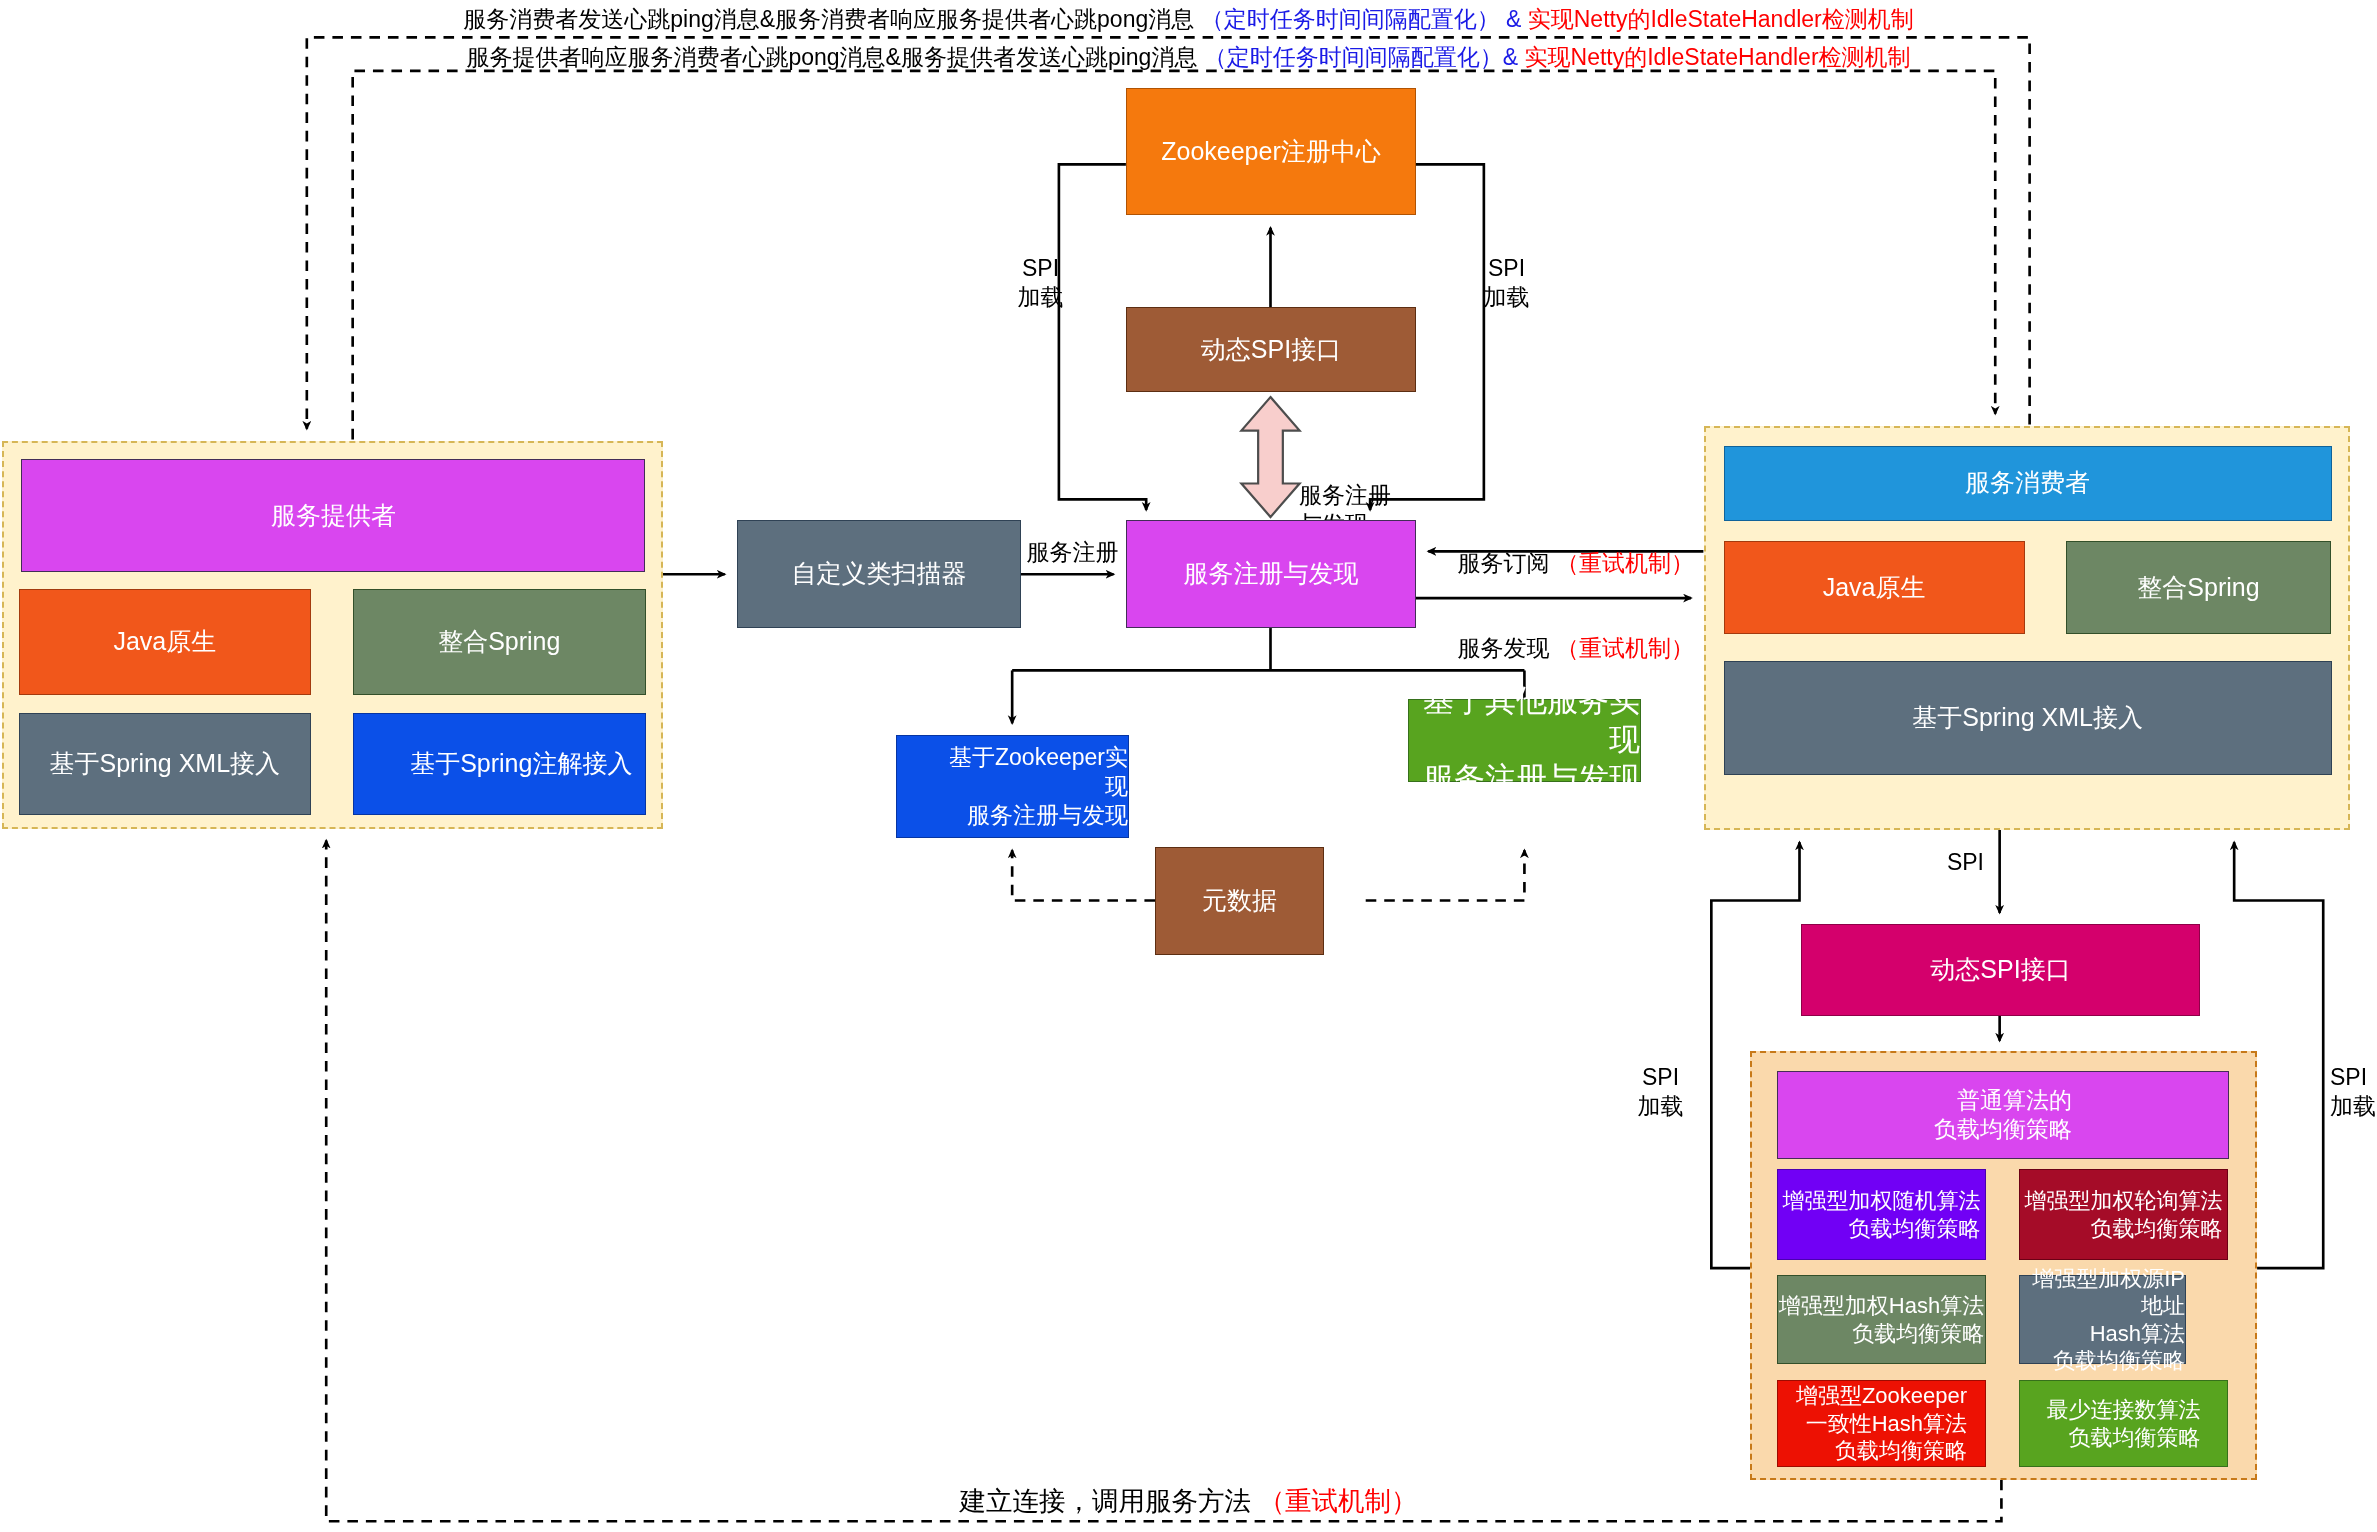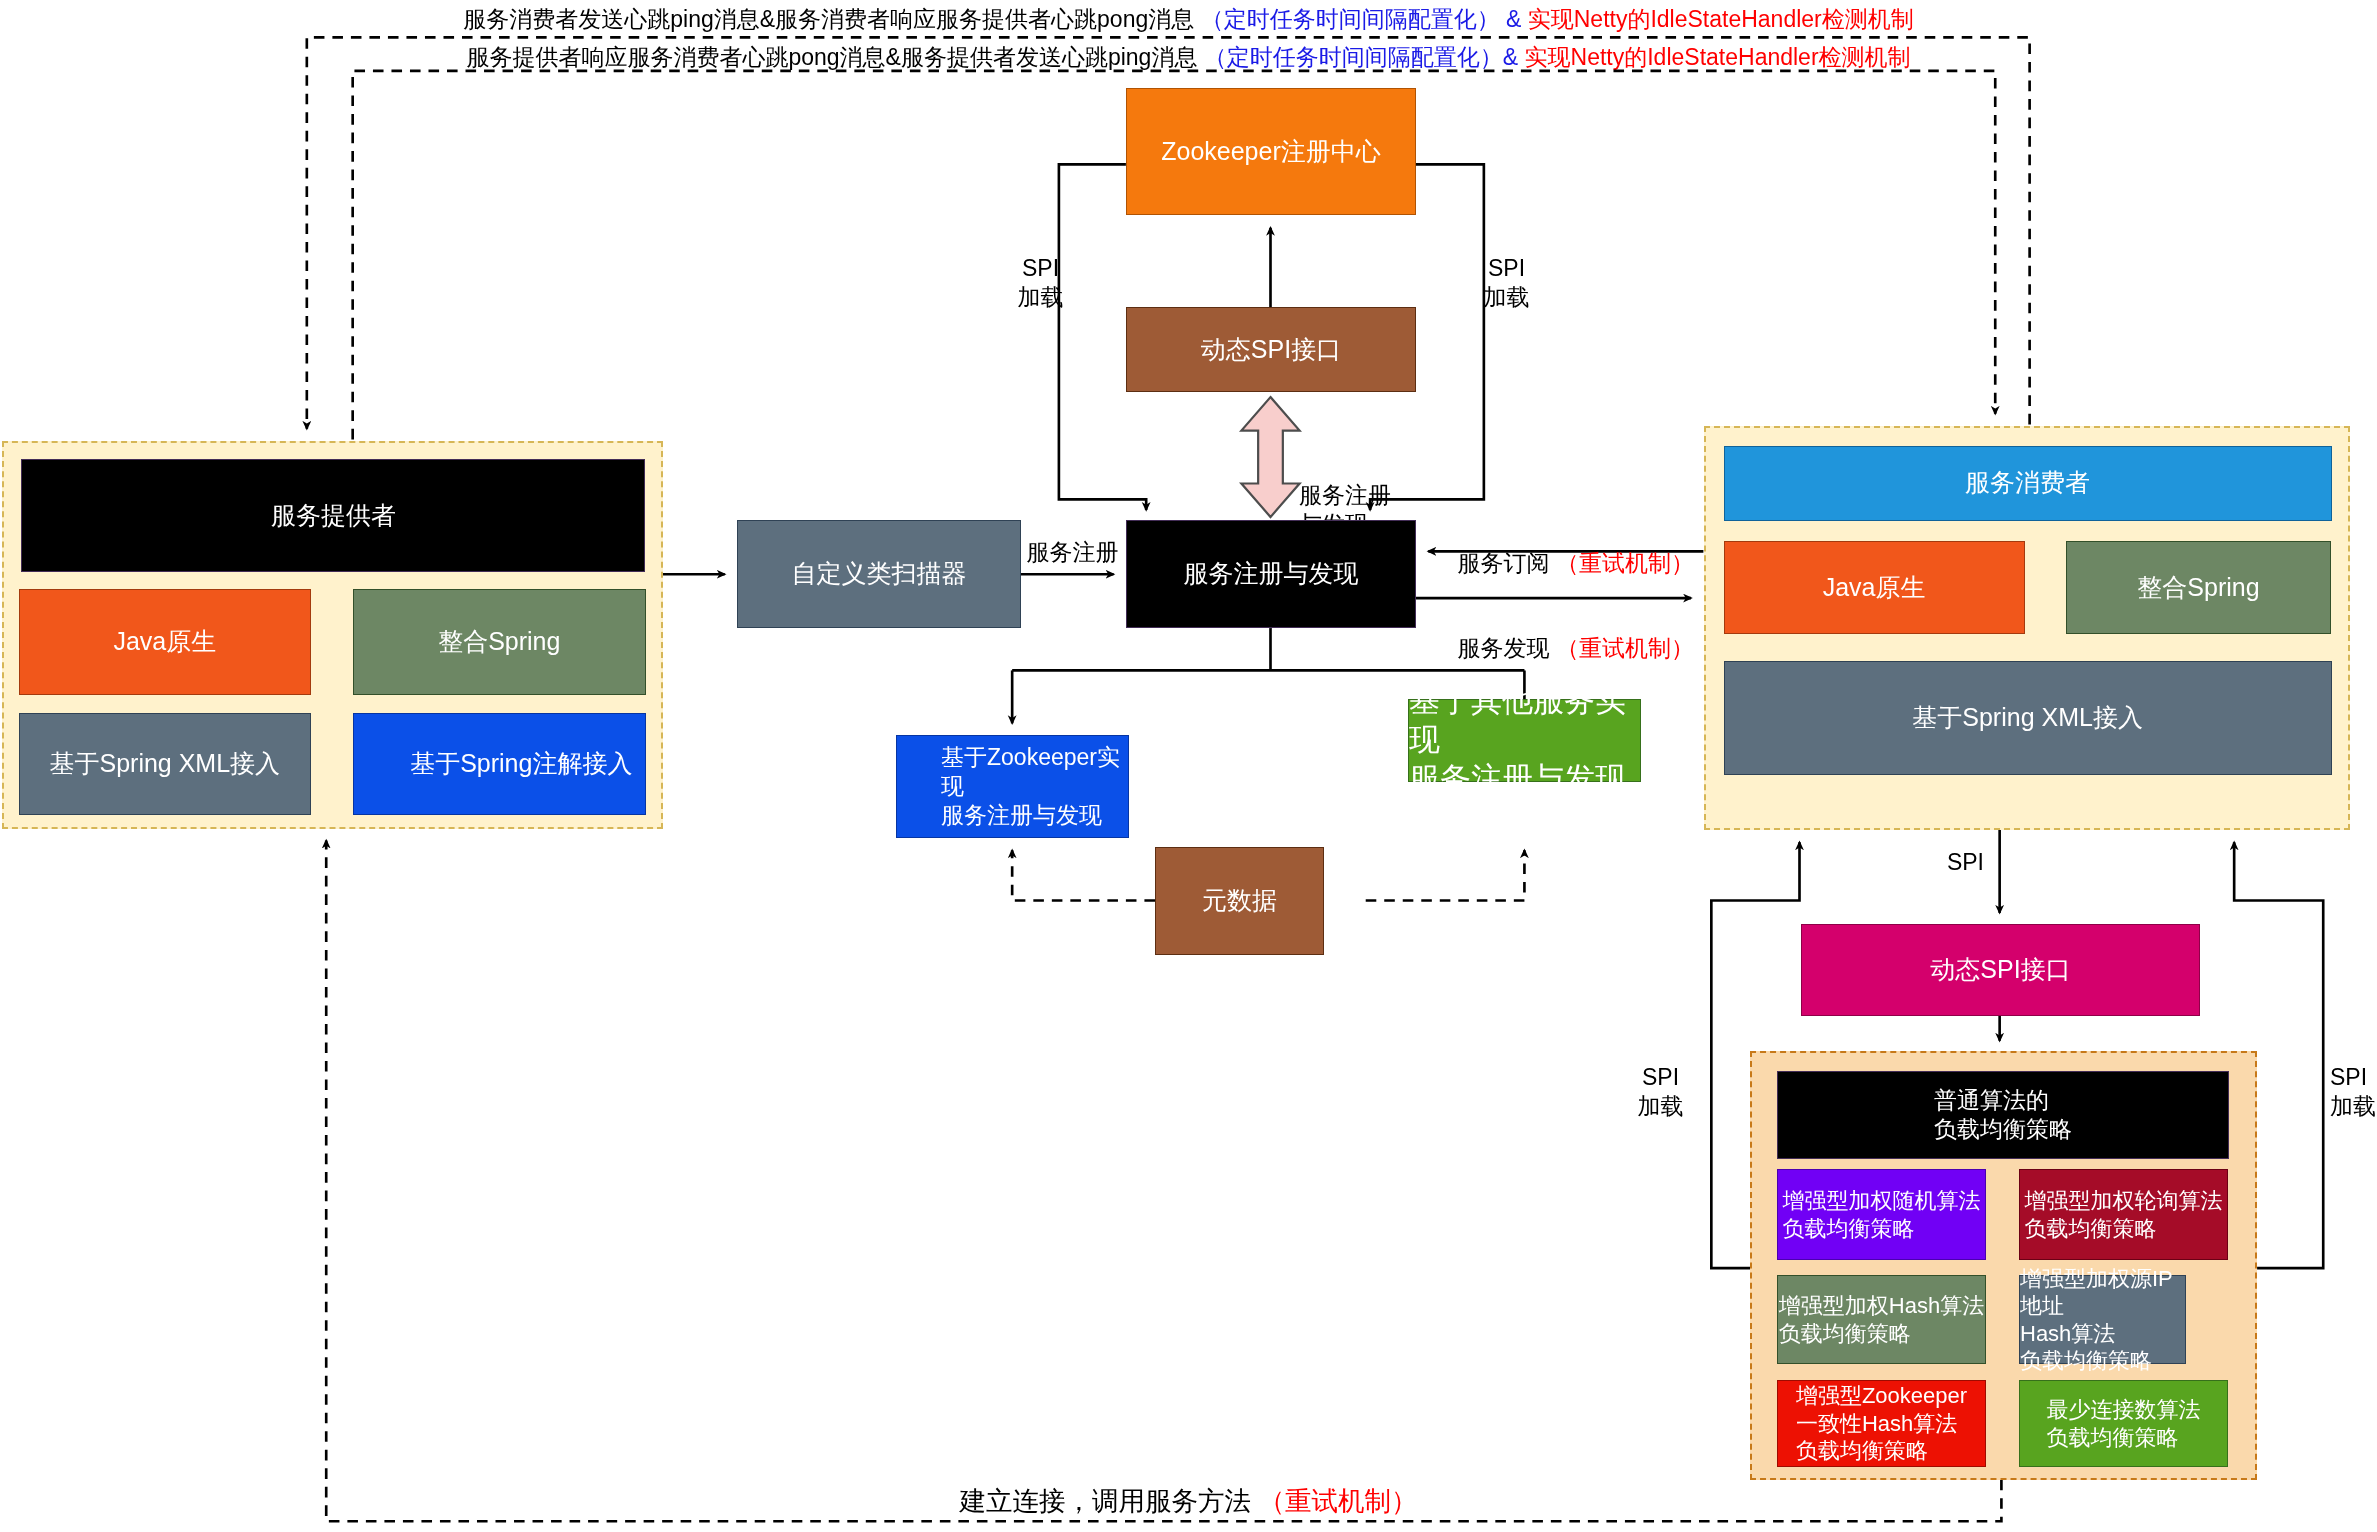--- a/index.html
+++ b/index.html
@@ -1,24 +1,24 @@
 <!DOCTYPE html>
 <html style="font-size:14px"><head>
 <meta charset="utf-8">
 <style>
   html,body{margin:0;padding:0;background:#ffffff;}
   #canvas{position:relative;width:2377px;height:1533px;background:#ffffff;overflow:hidden;
           font-family:"Liberation Sans","DejaVu Sans",sans-serif;}
   .node{position:absolute;display:flex;align-items:center;justify-content:center;
-        color:#ffffff;text-align:left;white-space:pre-line;font-size:25px;line-height:1.25;
+        color:#ffffff;text-align:right;white-space:pre-line;font-size:25px;line-height:1.25;
         box-sizing:border-box;}
   .group{position:absolute;box-sizing:border-box;}
   .yellow-group{background:#FFF2CC;border:2.6px dashed #D6B656;}
   .lb-group{background:#FAD9AC;border:2.6px dashed #C77919;}
-  .purple{background:#000000;border:1.8px solid #432D57;}
+  .purple{background:#d946ef;border:1.8px solid #432D57;}
   .orange{background:#F1571B;border:1.8px solid #A33A0E;}
   .orange2{background:#F5790D;border:1.8px solid #B05303;}
   .olive{background:#6D8764;border:1.8px solid #33502A;}
   .slate{background:#5D6F7E;border:1.8px solid #2F4255;}
   .bblue{background:#0B50E8;border:1.8px solid #0635A3;padding-left:44px;}
   .brown{background:#9E5B36;border:1.8px solid #5C2E12;}
   .cblue{background:#2095DB;border:1.8px solid #10639A;}
   .magenta{background:#D4006C;border:1.8px solid #8F0048;}
   .violet{background:#7100F5;border:1.8px solid #4A00B0;}
   .darkred{background:#A50C28;border:1.8px solid #6B0014;}

